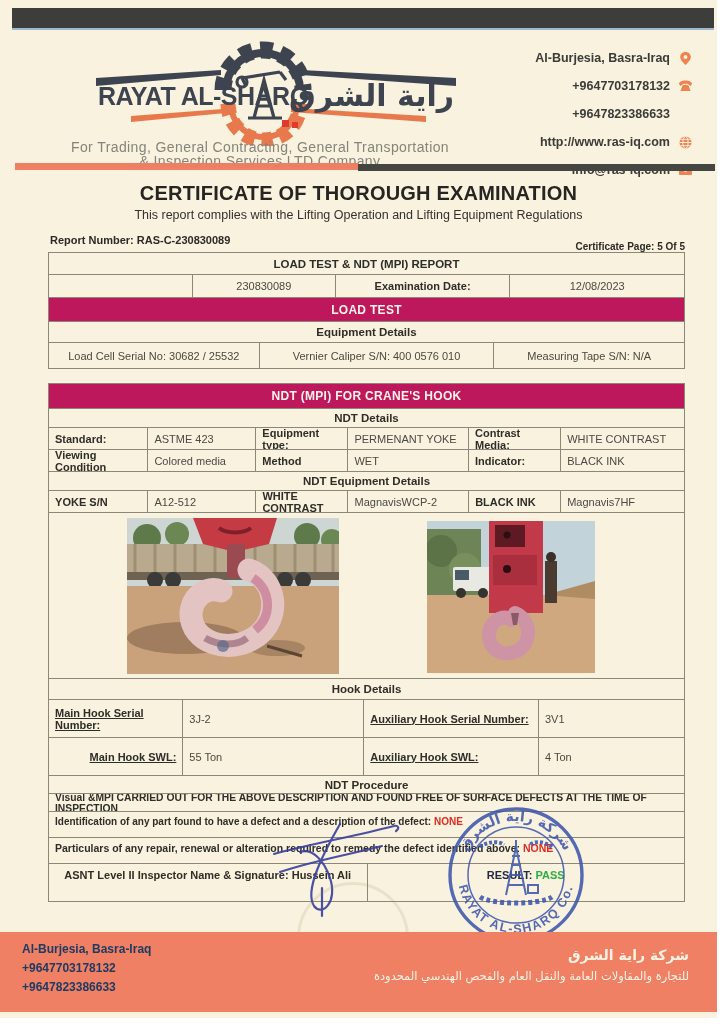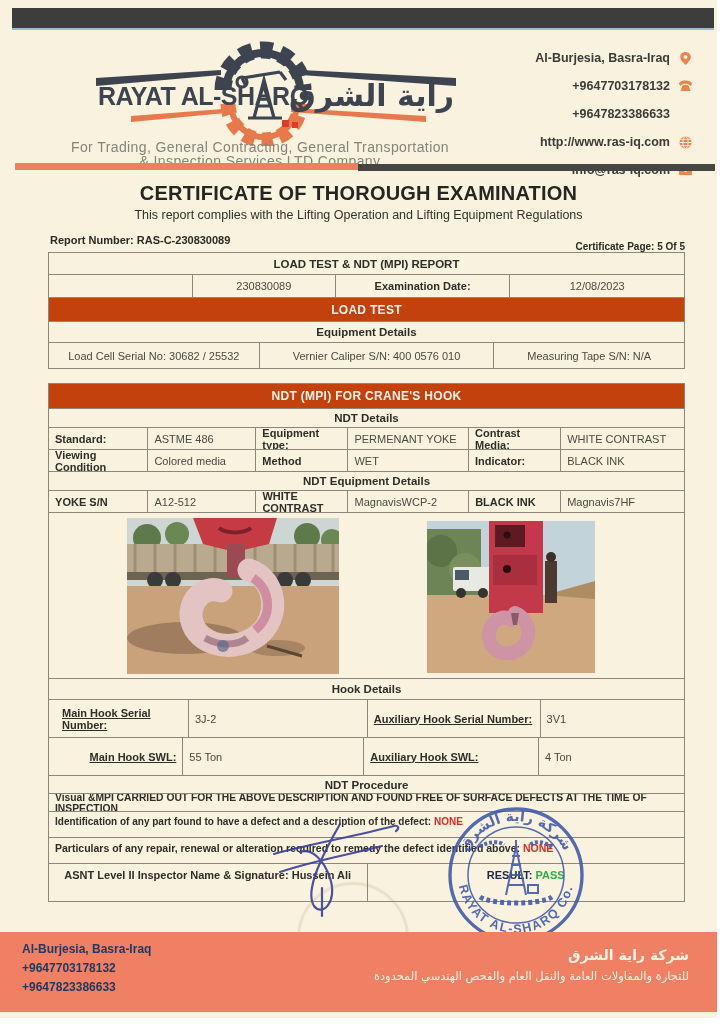--- a/index.html
+++ b/index.html
@@ -31,21 +31,21 @@
   
   .tbl { position:absolute; left:48px; width:637px; border:1px solid #8d8779; background:#f8f2de; }
   .trow { display:flex; border-top:1px solid #8d8779; }
   .trow:first-child { border-top:none; }
   .c { border-left:1px solid #8d8779; display:flex; align-items:center; font-size:11px; color:#4c4942; padding:0 6px; overflow:hidden; }
   .c:first-child { border-left:none; }
   .b   { font-weight:bold; color:#2f2d28; }
   .ctr { justify-content:center; text-align:center; }
   .rgt { justify-content:flex-end; text-align:right; }
   .hdr { justify-content:center; font-weight:bold; color:#2f2d28; font-size:11.5px; }
-  .banner { background:#c2410c; color:#fdf4e9; font-weight:bold; justify-content:center; font-size:12px; letter-spacing:.3px; }
+  .banner { background:#be185d; color:#fdf4e9; font-weight:bold; justify-content:center; font-size:12px; letter-spacing:.3px; }
   .u { text-decoration:underline; }
   .top-align { align-items:flex-start; padding-top:4px; }
 
   .photos-row { position:relative; }
   .photo { position:absolute; }
 
   
   .stamp { position:absolute; left:446px; top:805px; opacity:.88; }
   .ghost-stamp { position:absolute; left:297px; top:882px; width:112px; height:112px; border:3px solid rgba(158,128,88,.28); border-radius:50%; opacity:.5; }
   .signature { position:absolute; left:258px; top:818px; }
@@ -169,21 +169,21 @@
 
   <div class="tbl" style="top:383px;">
     <div class="trow" style="height:24px;">
       <div class="c banner" style="width:100%;">NDT (MPI) FOR CRANE'S HOOK</div>
     </div>
     <div class="trow" style="height:19px;">
       <div class="c hdr" style="width:100%;">NDT Details</div>
     </div>
     <div class="trow" style="height:22px;">
       <div class="c b" style="width:15.5%;">Standard:</div>
-      <div class="c" style="width:17%;">ASTME 486</div>
+      <div class="c" style="width:17%;">ASTME 423</div>
       <div class="c b" style="width:14.5%;">Equipment type:</div>
       <div class="c" style="width:19%;">PERMENANT YOKE</div>
       <div class="c b" style="width:14.5%;">Contrast Media:</div>
       <div class="c" style="width:19.5%;">WHITE CONTRAST</div>
     </div>
     <div class="trow" style="height:22px;">
       <div class="c b" style="width:15.5%;">Viewing Condition</div>
       <div class="c" style="width:17%;">Colored media</div>
       <div class="c b" style="width:14.5%;">Method</div>
       <div class="c" style="width:19%;">WET</div>
@@ -251,21 +251,21 @@
         <circle cx="80" cy="48" r="4" fill="#2c0d11"></circle>
         <path d="M88,92 C104,98 106,122 90,130 C72,138 58,124 63,108 C67,97 78,94 84,99" stroke="#cf93a6" stroke-width="14" fill="none" stroke-linecap="round"></path>
         <path d="M84,92 L92,92 L90,104 L86,104 Z" fill="#8a5a68"></path>
       </svg>
     </div>
 
     <div class="trow" style="height:21px;">
       <div class="c hdr" style="width:100%;">Hook Details</div>
     </div>
     <div class="trow" style="height:38px;">
-      <div class="c b u" style="width:21%;margin-left:7px;">Main Hook Serial Number:</div>
+      <div class="c b u" style="width:21%;">Main Hook Serial Number:</div>
       <div class="c" style="width:28.5%;">3J-2</div>
       <div class="c b u" style="width:27.5%;">Auxiliary Hook Serial Number:</div>
       <div class="c" style="width:23%;">3V1</div>
     </div>
     <div class="trow" style="height:38px;">
       <div class="c b u rgt" style="width:21%;">Main Hook SWL:</div>
       <div class="c" style="width:28.5%;">55 Ton</div>
       <div class="c b u" style="width:27.5%;">Auxiliary Hook SWL:</div>
       <div class="c" style="width:23%;">4 Ton</div>
     </div>

